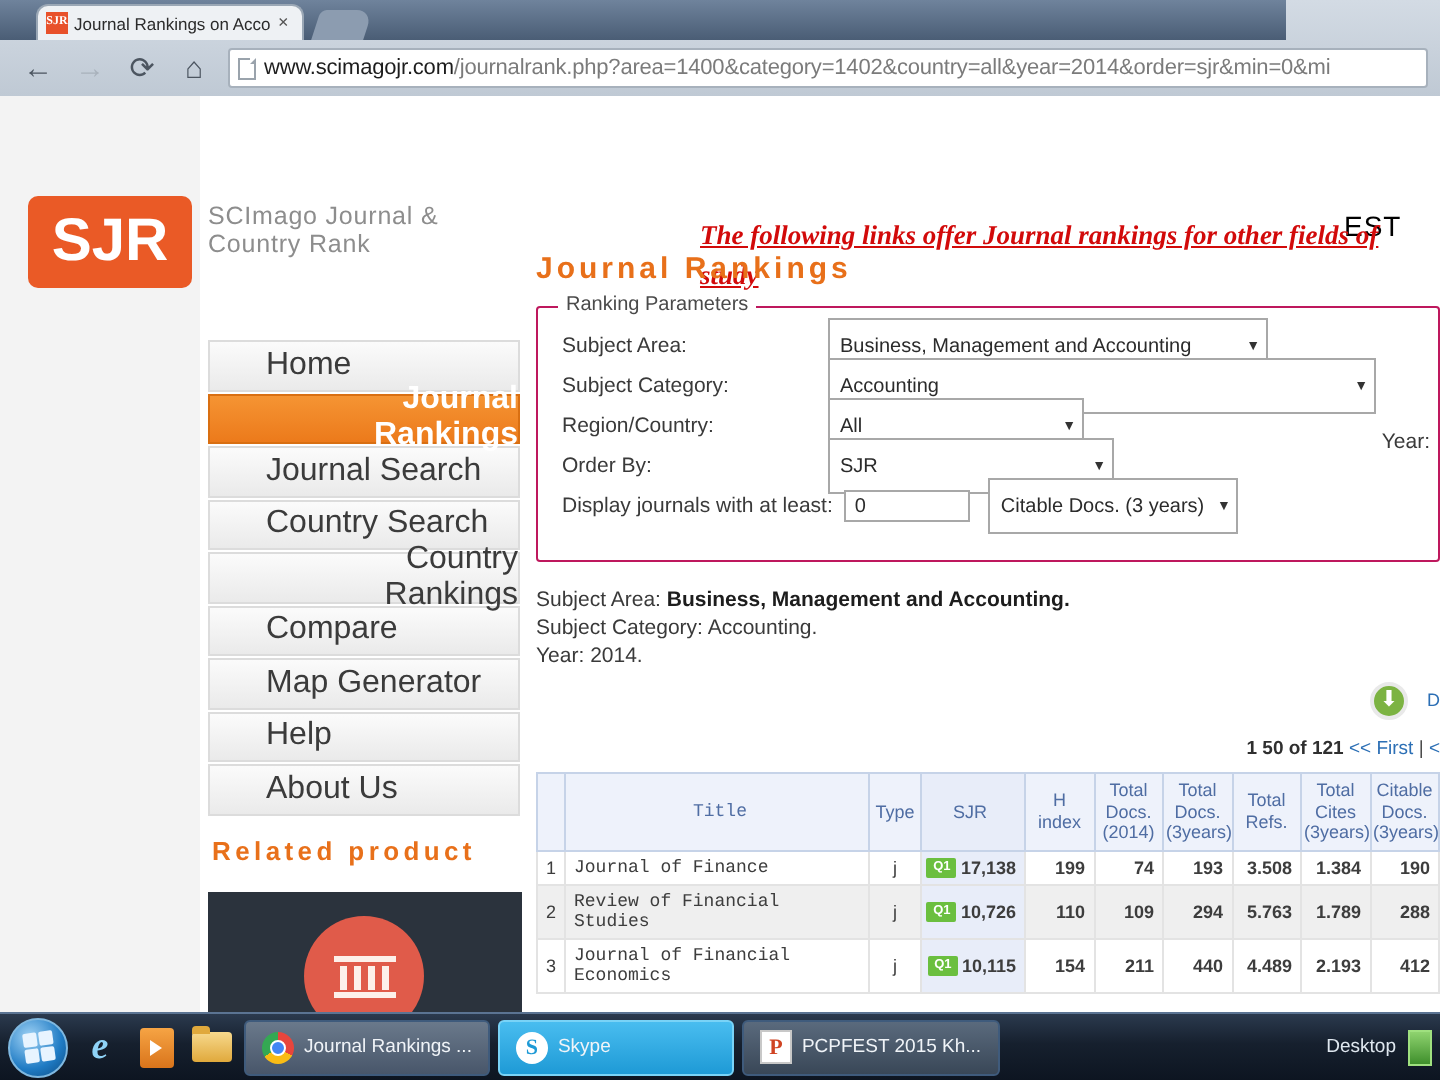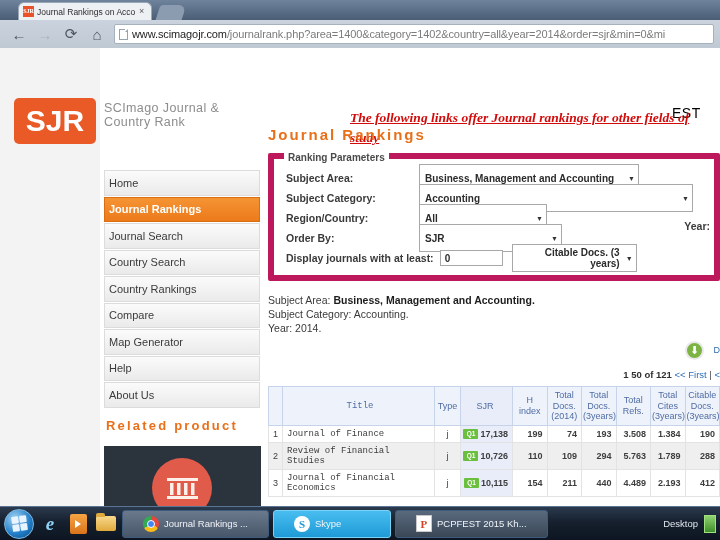--- a/index.html
+++ b/index.html
@@ -9,21 +9,21 @@
     font-family: "Liberation Sans", sans-serif;
     background: #ffffff;
   }
 
   
   .browser-chrome {
     position: absolute; left: 0; top: 0; width: 720px; height: 48px;
     background: linear-gradient(#d3dbe4, #bfc9d4);
   }
   .tabstrip {
-    position: absolute; left: 0; top: 0; width: 720px; height: 20px;
+    position: absolute; left: 0; top: 0; width: 643px; height: 20px;
     background: linear-gradient(#6f839c, #4a5d75);
   }
   .tab {
     position: absolute; left: 18px; top: 2px; width: 134px; height: 18px;
     background: #eef1f4;
     border-radius: 6px 6px 0 0;
     border: 1px solid #9aa7b5; border-bottom: none;
     display: flex; align-items: center; padding: 0 4px; gap: 3px;
   }
   .tab-favicon {
@@ -110,22 +110,22 @@
     color: #d20a0a; text-decoration: underline;
     line-height: 20px;
   }
 
   
   .sidebar { position: absolute; left: 104px; top: 122px; width: 156px; }
   .side-item {
     height: 25.5px; margin-bottom: 1px;
     background: linear-gradient(#fbfbfb, #eaeaea);
     border: 1px solid #dcdcdc;
-    display: flex; align-items: center; padding-left: 4px;
-    font-size: 11px; color: #3b3b3b; text-align: right;
+    display: flex; align-items: center; padding-left: 28px;
+    font-size: 16px; color: #3b3b3b; text-align: right;
   }
   .side-item.active {
     background: linear-gradient(#f59433, #ec7a1b);
     border-color: #d96f12; color: #ffffff; font-weight: bold;
   }
 
   .related-title {
     position: absolute; left: 106px; top: 370px;
     font-size: 13px; color: #e8701a; font-weight: bold;
     letter-spacing: 2.2px;
@@ -143,23 +143,23 @@
     position: absolute; left: 62px; top: 30px; width: 33px; height: 24px;
   }
 
   
   .main { position: absolute; left: 268px; top: 78px; width: 452px; }
   .page-title {
     font-size: 15px; color: #e8701a; font-weight: bold;
     letter-spacing: 2px; margin-bottom: 10px;
   }
   .fieldset {
-    border: 6px solid #be185d; border-radius: 2px;
+    border: 1px solid #be185d; border-radius: 2px;
     padding: 10px 0 10px 12px; position: relative;
-    width: 452px; height: 128px; font-weight: bold;
+    width: 452px; height: 128px;
   }
   .legend {
     position: absolute; left: 10px; top: -7px; background: #fff;
     padding: 0 4px; font-size: 10px; color: #4a4a4a;
   }
   .frow { display: flex; align-items: center; height: 18px; margin-bottom: 2px; }
   .flabel { width: 133px; font-size: 10.5px; color: #3a3a3a; flex: 0 0 133px; }
   .sel {
     height: 28px; background: #fff; border: 1px solid #a8a8a8;
     display: flex; align-items: center; justify-content: space-between;
@@ -271,21 +271,21 @@
   .folder {
     width: 20px; height: 15px; background: linear-gradient(#f7d98d, #e0a93c);
     border-radius: 2px; position: relative;
   }
   .folder:before {
     content: ""; position: absolute; left: 0; top: -3px; width: 9px; height: 4px;
     background: #e0a93c; border-radius: 2px 2px 0 0;
   }
   .task {
     height: 28px; min-width: 118px; border-radius: 3px;
-    display: flex; align-items: center; gap: 5px; padding: 0 20px;
+    display: flex; align-items: center; gap: 5px; padding: 0 8px;
     font-size: 9.5px; color: #f0f4f8;
     border: 1px solid #3f5b7c;
     background: linear-gradient(#6a798b, #48566a);
   }
   .task.skype { background: linear-gradient(#49bdf0, #1e9ad6); border-color: #79d3f7; }
   .task.ppt   { background: linear-gradient(#5a6a7d, #394757); }
   .chrome-ic {
     width: 16px; height: 16px; border-radius: 50%;
     background: conic-gradient(#e8453c 0 33%, #f9bc15 0 66%, #34a853 0 100%);
     position: relative; flex: 0 0 16px;

